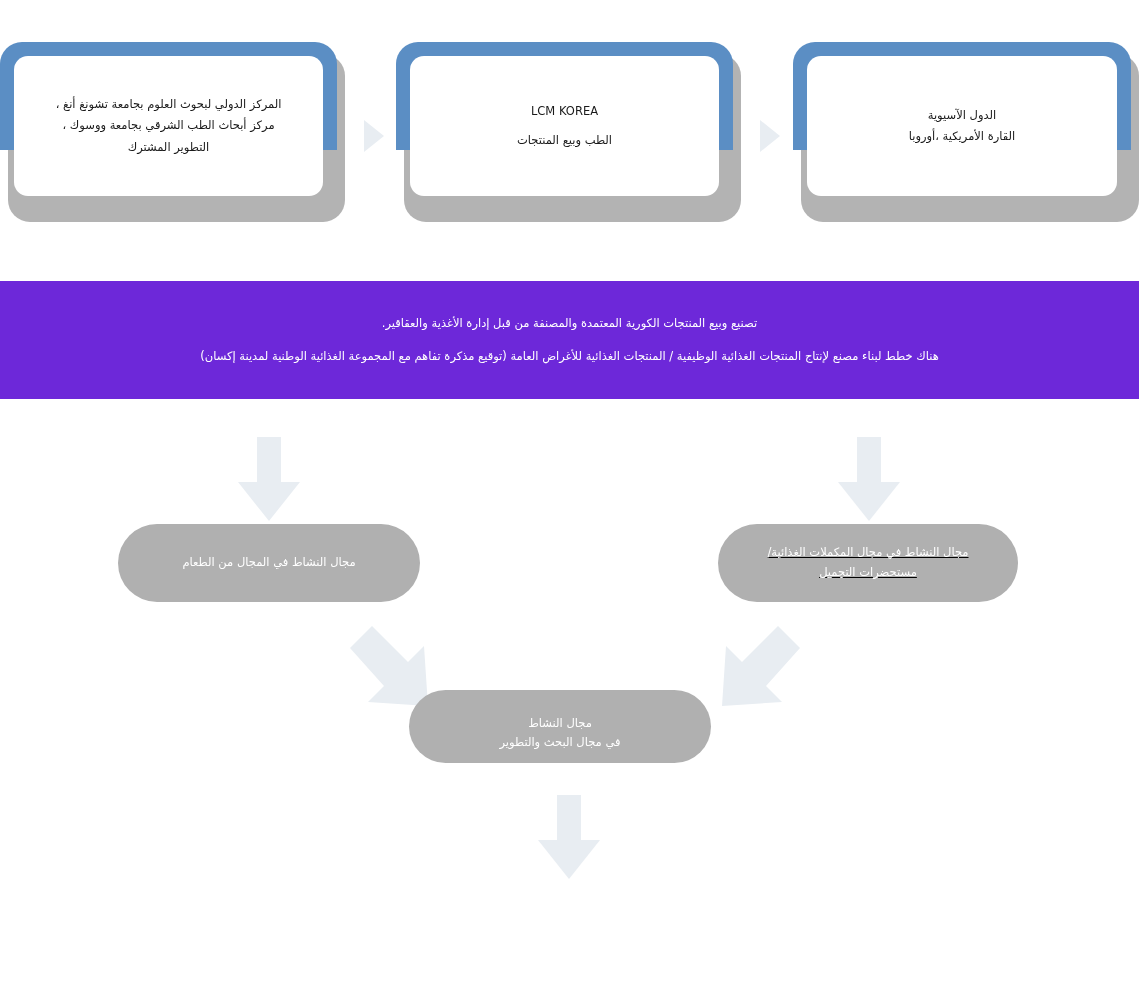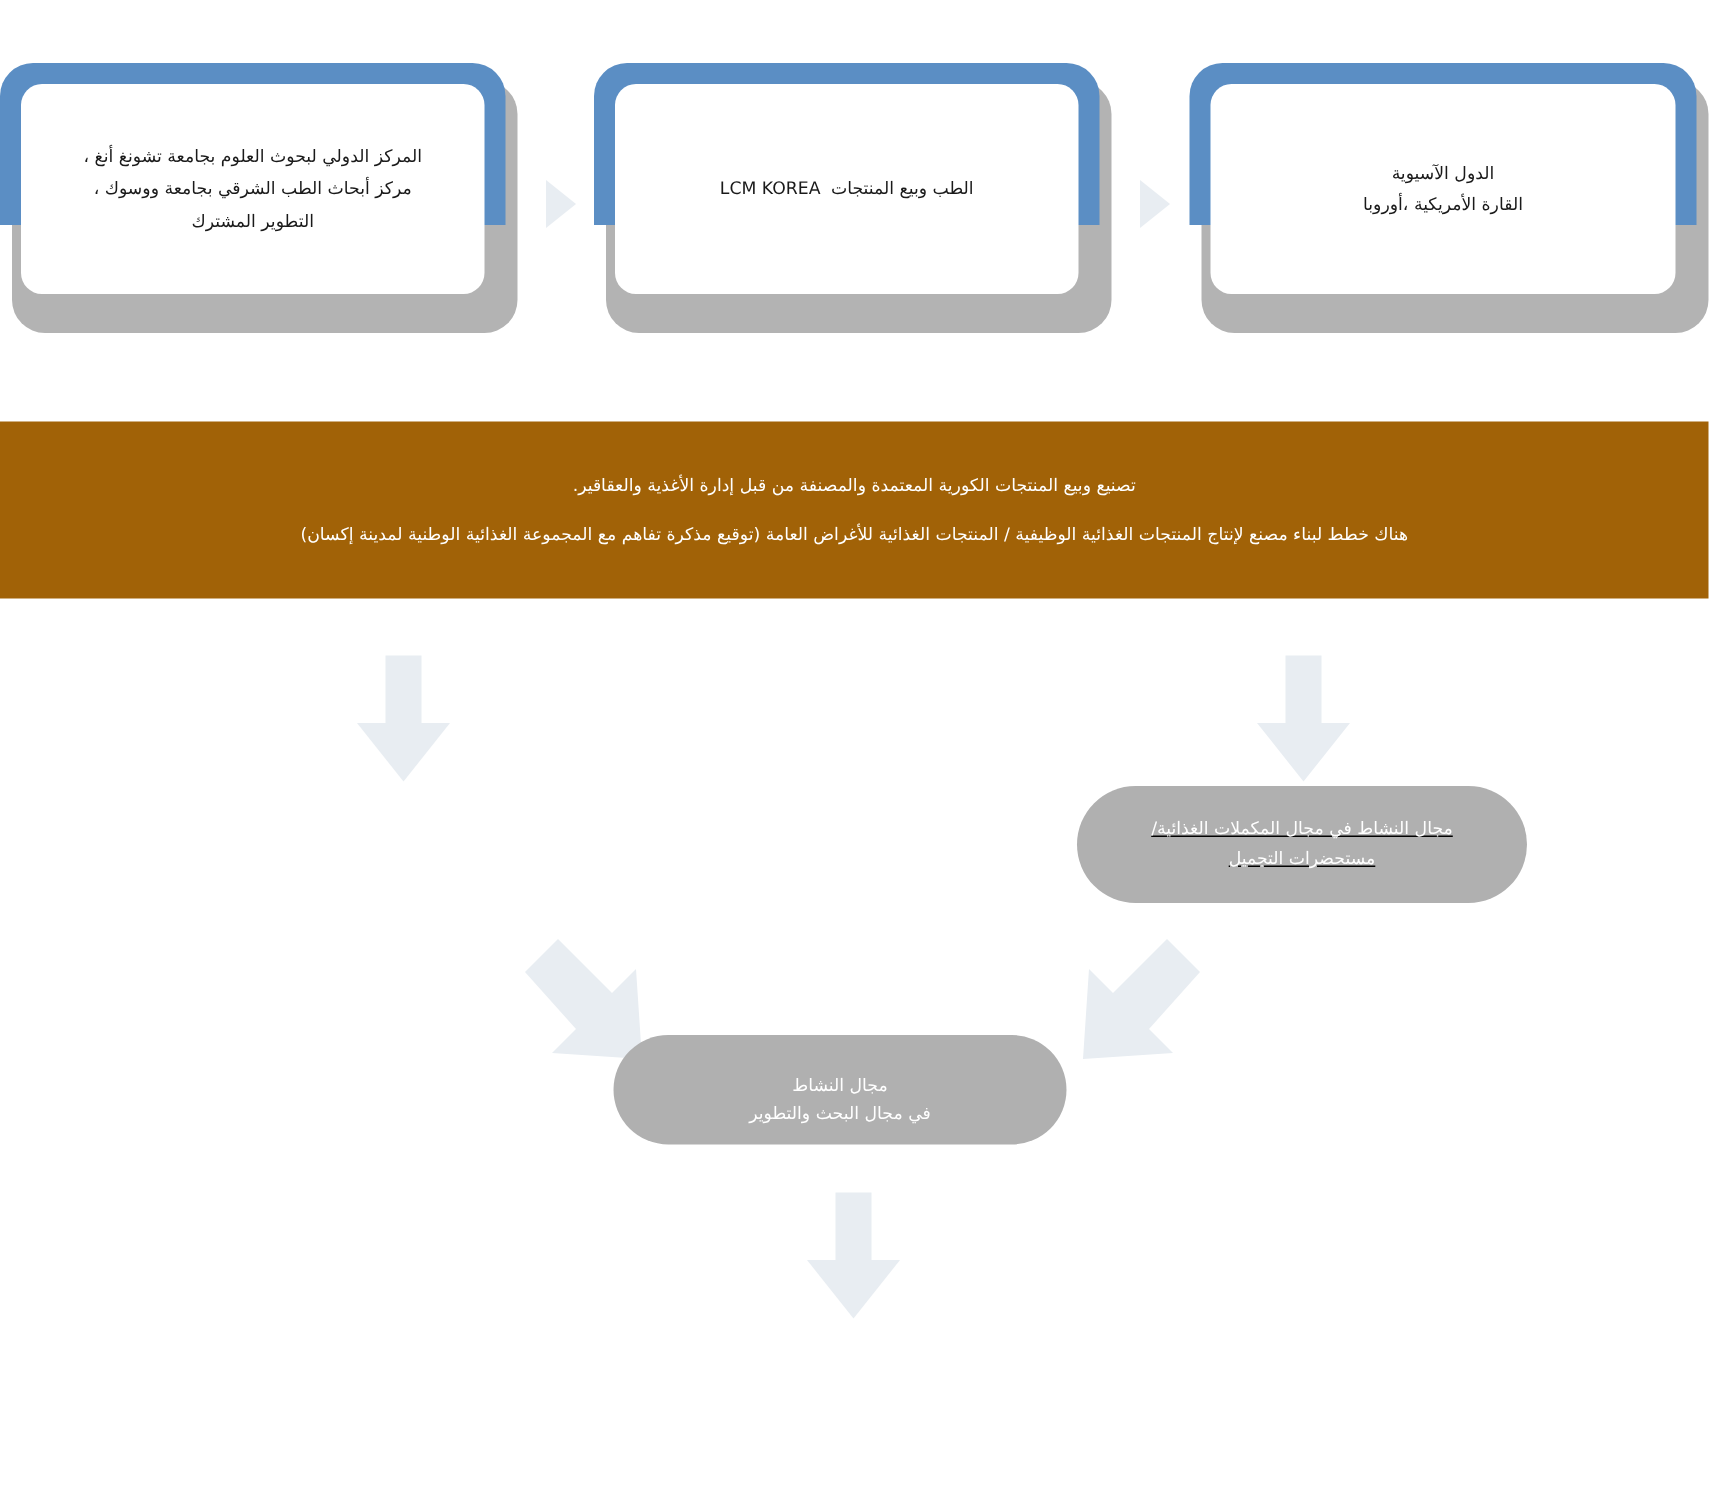--- a/index.html
+++ b/index.html
@@ -89,21 +89,21 @@
   #connector-1 { left: 364px; }
   #connector-2 { left: 760px; }
 
   
   #banner {
     position: absolute;
     left: 0;
     top: 281px;
     width: 1139px;
     height: 118px;
-    background: #a16207;
+    background: #6d28d9;
     display: flex;
     flex-direction: column;
     align-items: center;
     justify-content: center;
     gap: 16px;
     box-sizing: border-box;
     padding: 0 36px;
   }
   #banner .line {
     direction: rtl;
@@ -189,21 +189,21 @@
 التطوير المشترك</div>
     </div>
   </div>
 
   <div class="connector-arrow" id="connector-1"></div>
 
   <div class="card" id="card-2">
     <div class="shadow-frame"></div>
     <div class="blue-frame"></div>
     <div class="inner">
-      <div style="display:flex;align-items:center;gap:7px;">
+      <div style="display:flex;flex-direction:column;align-items:center;gap:7px;">
         <div class="txt latin">LCM KOREA</div>
         <div class="txt">الطب وبيع المنتجات</div>
       </div>
     </div>
   </div>
 
   <div class="connector-arrow" id="connector-2"></div>
 
   <div class="card" id="card-3">
     <div class="shadow-frame"></div>
@@ -222,20 +222,23 @@
   <div class="arrow-down" id="arrow-down-left">
     <div class="shaft"></div>
     <div class="head"></div>
   </div>
 
   <div class="arrow-down" id="arrow-down-right">
     <div class="shaft"></div>
     <div class="head"></div>
   </div>
 
+  <div class="pill" id="pill-food">
+    <div class="txt">مجال النشاط في المجال من الطعام</div>
+  </div>
 
   <div class="pill" id="pill-supplement">
     <div class="txt">مجال النشاط في مجال المكملات الغذائية/
 مستحضرات التجميل</div>
   </div>
 
   <div class="arrow-diag" id="arrow-diag-left">
     <svg width="96" height="92" viewBox="0 0 96 92" xmlns="http://www.w3.org/2000/svg" aria-hidden="true">
       <path d="M14 28 L36 6 L72 42 L88 26 L92 86 L32 82 L48 66 L14 28 Z" fill="#e8edf2"></path>
     </svg>

